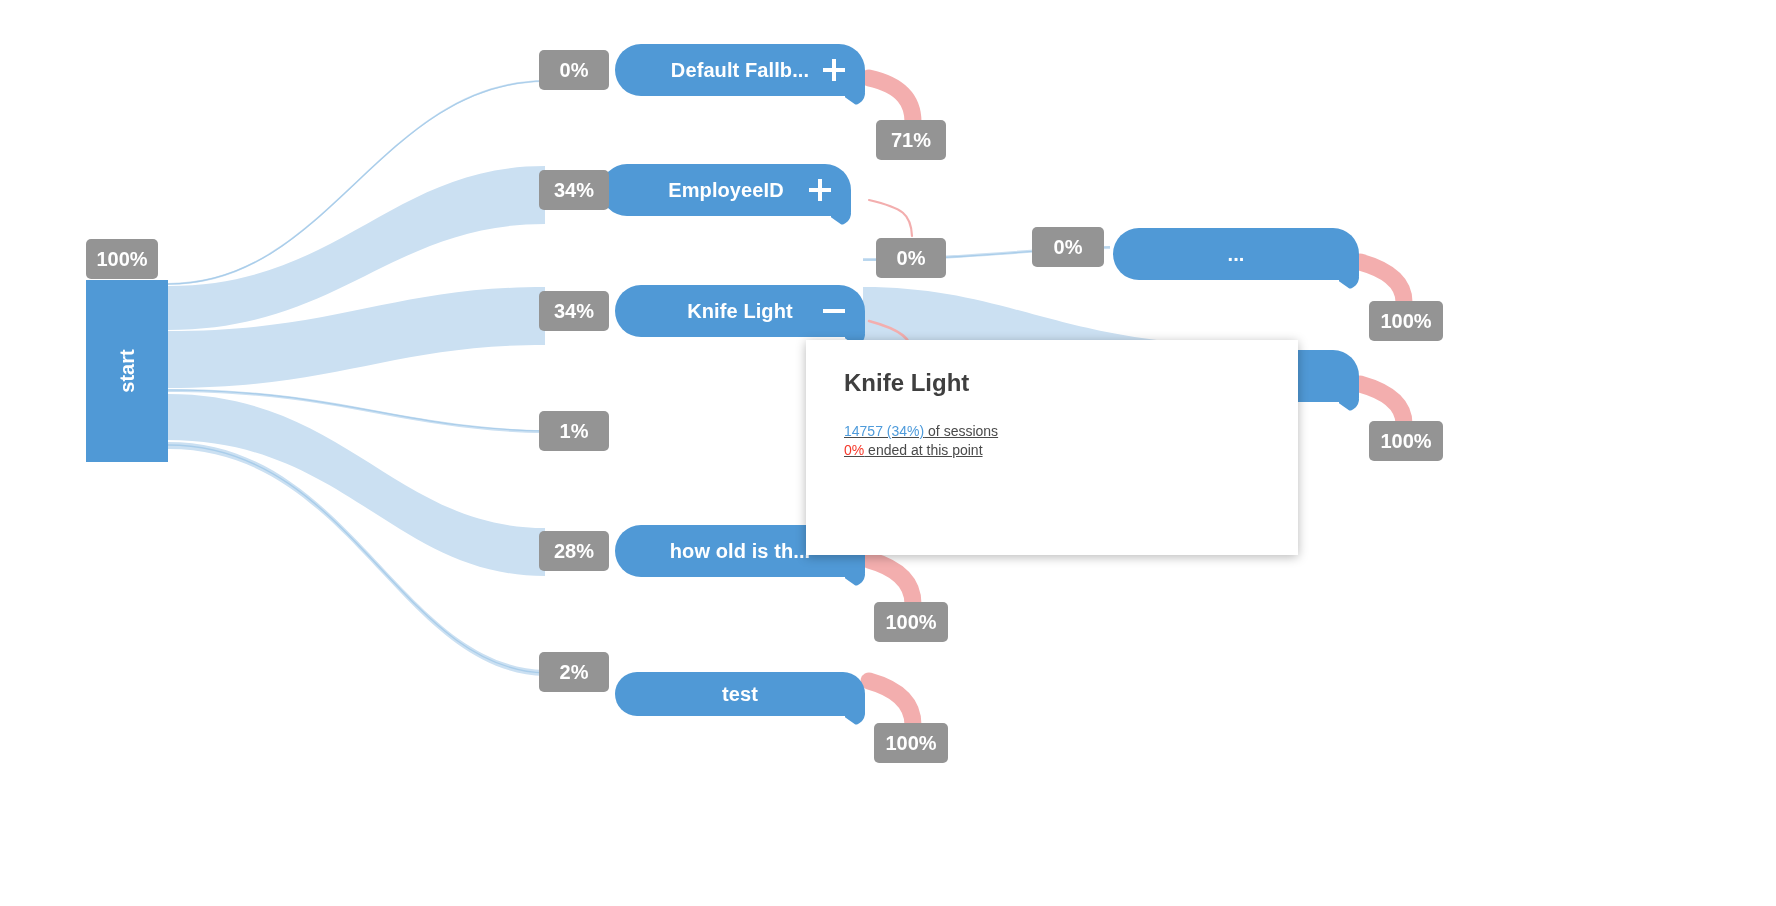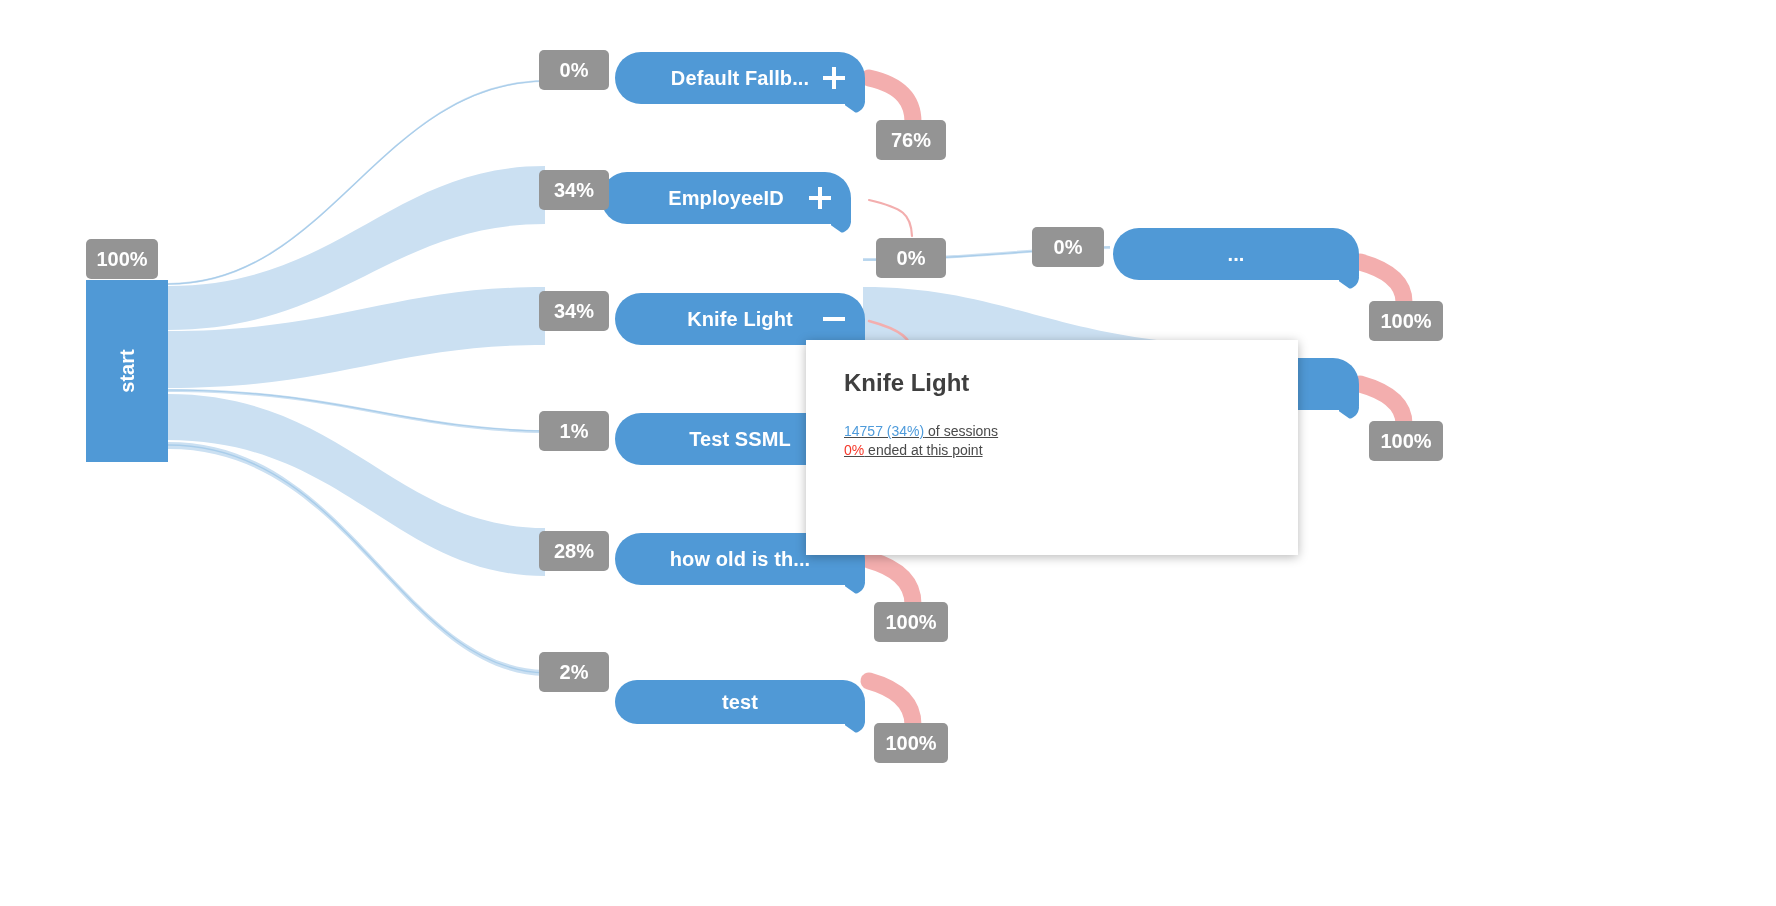--- a/index.html
+++ b/index.html
@@ -53,21 +53,21 @@
     right: 18px;
     top: 50%;
     transform: translateY(-50%);
     width: 26px;
     height: 26px;
     display: block;
   }
   .node .node-toggle svg { display: block; }
 
   
-  .node.lrounded { border-top-left-radius: 26px; border-bottom-left-radius: 26px; margin-top: 8px; }
+  .node.lrounded { border-top-left-radius: 26px; border-bottom-left-radius: 26px; }
   .node.rrounded { border-top-right-radius: 26px; border-bottom-right-radius: 26px; }
   .node.rtail    { border-top-right-radius: 26px; border-bottom-right-radius: 4px; }
 
   
   .node .beak {
     position: absolute;
     right: 0px;
     bottom: -9px;
     width: 20px;
     height: 12px;
@@ -215,35 +215,32 @@
   <div class="node lrounded rtail" style="left:615px; top:285px; width:250px; height:52px;">
     <span class="node-label">Knife Light</span>
     <span class="node-toggle">
       <svg width="26" height="26" viewBox="0 0 26 26">
           <rect x="2" y="11" width="22" height="4" fill="#fff"></rect>
         </svg>
     </span>
     <span class="beak"></span>
   </div>
 
-  <div class="node lrounded rrounded" style="left:615px; top:405px; width:250px; height:52px;">
-    <span class="node-label">Test SSML</span>
-  </div>
 
   <div class="node lrounded rtail" style="left:615px; top:525px; width:250px; height:52px;">
     <span class="node-label">how old is th...</span>
     <span class="beak"></span>
   </div>
 
   <div class="node lrounded rtail" style="left:615px; top:672px; width:250px; height:44px;">
     <span class="node-label">test</span>
     <span class="beak"></span>
   </div>
 
-  <div class="badge" style="left:876px; top:120px; width:70px;">76%</div>
+  <div class="badge" style="left:876px; top:120px; width:70px;">71%</div>
   <div class="badge" style="left:876px; top:238px; width:70px;">0%</div>
   <div class="badge" style="left:874px; top:602px; width:74px;">100%</div>
   <div class="badge" style="left:874px; top:723px; width:74px;">100%</div>
 
   <div class="badge" style="left:1032px; top:227px; width:72px;">0%</div>
 
   <div class="node lpill rrounded rtail" style="left:1113px; top:228px; width:246px; height:52px; border-top-left-radius:26px; border-bottom-left-radius:26px;">
     <span class="node-label">...</span>
     <span class="beak"></span>
   </div>

